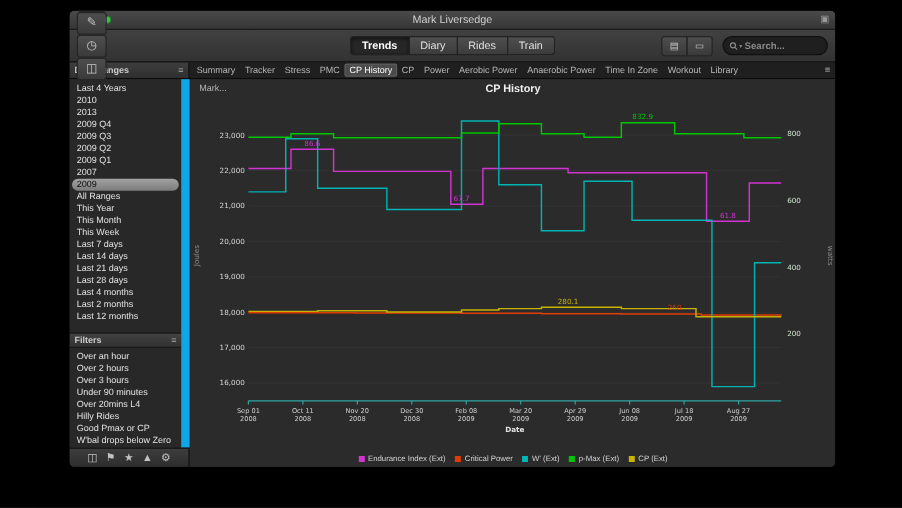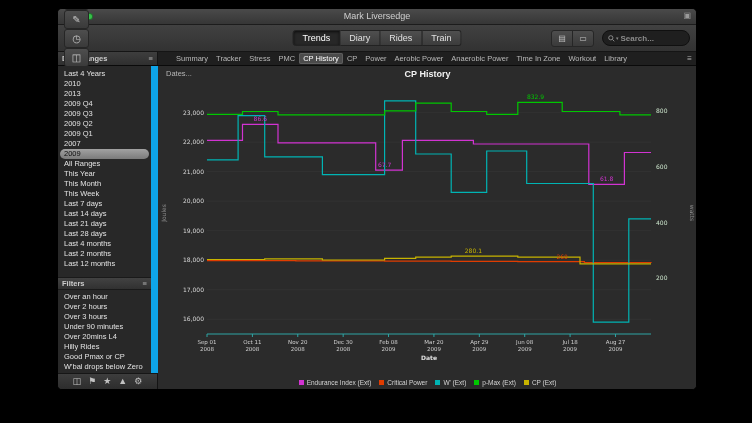--- a/index.html
+++ b/index.html
@@ -11,37 +11,37 @@
   #tl-close{left:6px;background:#f25c53;}
   #tl-min{left:17px;background:#f5b52e;}
   #tl-zoom{left:28px;background:#37c24a;}
   #win-title{position:absolute;left:0;right:0;top:2px;text-align:center;font-size:9px;color:#cfcfcf;}
   #fullscreen{position:absolute;right:5px;top:2px;font-size:8px;color:#9a9a9a;}
   
   #toolbar{height:26px;background:linear-gradient(#414141,#323232);border-bottom:1px solid #151515;display:flex;align-items:center;padding:0 6px;position:relative;}
   .tbtn{width:23px;height:17px;display:flex;align-items:center;justify-content:center;font-size:10px;color:#c5c5c5;background:linear-gradient(#4e4e4e,#3a3a3a);border:1px solid #262626;border-radius:3px;margin-right:3px;}
   #segmented{position:absolute;left:50%;transform:translateX(-50%);display:flex;}
   .seg{font-size:9px;color:#e0e0e0;padding:2px 9px;background:linear-gradient(#4f4f4f,#3c3c3c);border:1px solid #222;border-left-width:0;white-space:nowrap;}
-  .seg:first-child{border-left-width:1px;border-radius:3px 0 0 3px;}
+  .seg:first-child{border-left-width:1px;border-radius:3px 0 0 3px;font-weight:bold;}
   .seg:last-child{border-radius:0 3px 3px 0;}
   .seg.active{background:#272727;box-shadow:inset 0 1px 3px rgba(0,0,0,.7);color:#fff;}
   #toolbar-right{margin-left:auto;display:flex;align-items:center;}
   .vbtn{width:20px;height:15px;display:flex;align-items:center;justify-content:center;font-size:8px;color:#c5c5c5;background:linear-gradient(#4e4e4e,#3a3a3a);border:1px solid #262626;margin-left:-1px;}
   .vbtn:first-child{border-radius:3px 0 0 3px;}
   .vbtn:last-child{border-radius:0 3px 3px 0;}
   #search{width:76px;height:14px;margin-left:8px;background:#1f1f1f;border:1px solid #101010;border-radius:8px;display:flex;align-items:center;padding:0 5px;}
   #search svg{flex:0 0 auto;}
   #search .chev{font-size:5px;color:#888;margin:0 2px 0 1px;}
   #search input{flex:1;min-width:0;background:transparent;border:none;outline:none;color:#bbb;font-size:8px;padding:0;font-family:"Liberation Sans",sans-serif;font-weight:bold;}
   #search input::placeholder{color:#8b8b8b;}
   
   #tabrow{height:13px;background:#1f1f1f;border-bottom:1px solid #0a0a0a;display:flex;align-items:stretch;}
   #dr-header{flex:0 0 100px;width:100px;box-sizing:border-box;background:linear-gradient(#3e3e3e,#2f2f2f);border-right:1px solid #141414;display:flex;justify-content:space-between;align-items:center;padding:0 4px;font-size:7.5px;font-weight:bold;color:#cccccc;}
   #dr-header .menu{font-weight:normal;color:#aaa;}
-  #tabs{flex:1;display:flex;align-items:center;padding-left:14px;overflow:hidden;}
+  #tabs{flex:1;display:flex;align-items:center;padding-left:2px;overflow:hidden;}
   .tab{font-size:7.5px;color:#b8b8b8;padding:1px 4px;border-radius:2px;white-space:nowrap;}
   .tab.active{background:#4b4b4b;color:#fff;box-shadow:inset 0 0 0 1px #5e5e5e;}
   #tabs-menu{margin-left:auto;color:#b5b5b5;font-size:8px;padding:0 4px;align-self:center;}
   
   #sidebar{position:absolute;left:0;top:57px;width:100px;height:307px;background:#282828;border-right:7px solid #0ea5e9;overflow:hidden;box-sizing:border-box;}
   .sb-item{font-size:7.5px;color:#e2e2e2;line-height:10px;height:10px;padding-left:6px;white-space:nowrap;overflow:hidden;}
   .sb-item.selected{background:linear-gradient(#a2a2a2,#7b7b7b);color:#0b0b0b;border-radius:6px;margin:0 2px;padding-left:4px;}
   .sb-header{height:11px;background:linear-gradient(#424242,#313131);border-top:1px solid #1a1a1a;border-bottom:1px solid #1a1a1a;display:flex;justify-content:space-between;align-items:center;padding:0 4px;font-size:7.5px;font-weight:bold;color:#cccccc;margin-top:8px;}
   .sb-header .menu{font-weight:normal;color:#aaa;}
   #date-list{padding-top:3px;}
@@ -163,21 +163,21 @@
   </div>
   <div id="sidebar-bottom">
       <div class="sb-icon">◫</div>
       <div class="sb-icon">⚑</div>
       <div class="sb-icon">★</div>
       <div class="sb-icon">▲</div>
       <div class="sb-icon">⚙</div>
     </div>
 
   <div id="main">
-    <span id="more">Dates...</span>
+    <span id="more">Mark...</span>
     <div id="chart-title">CP History</div>
     <svg id="chart-svg" viewBox="0 0 537 292" preserveAspectRatio="none">
         <line x1="48" x2="492" y1="30.658536585365855" y2="30.658536585365855" stroke="#373737" stroke-width="0.6"></line>
         <text x="45" y="32.65853658536585" text-anchor="end" font-size="6" fill="#d8d8d8">23,000</text>
         <line x1="48" x2="492" y1="60.170731707317074" y2="60.170731707317074" stroke="#373737" stroke-width="0.6"></line>
         <text x="45" y="62.170731707317074" text-anchor="end" font-size="6" fill="#d8d8d8">22,000</text>
         <line x1="48" x2="492" y1="89.6829268292683" y2="89.6829268292683" stroke="#373737" stroke-width="0.6"></line>
         <text x="45" y="91.6829268292683" text-anchor="end" font-size="6" fill="#d8d8d8">21,000</text>
         <line x1="48" x2="492" y1="119.19512195121952" y2="119.19512195121952" stroke="#373737" stroke-width="0.6"></line>
         <text x="45" y="121.19512195121952" text-anchor="end" font-size="6" fill="#d8d8d8">20,000</text>

